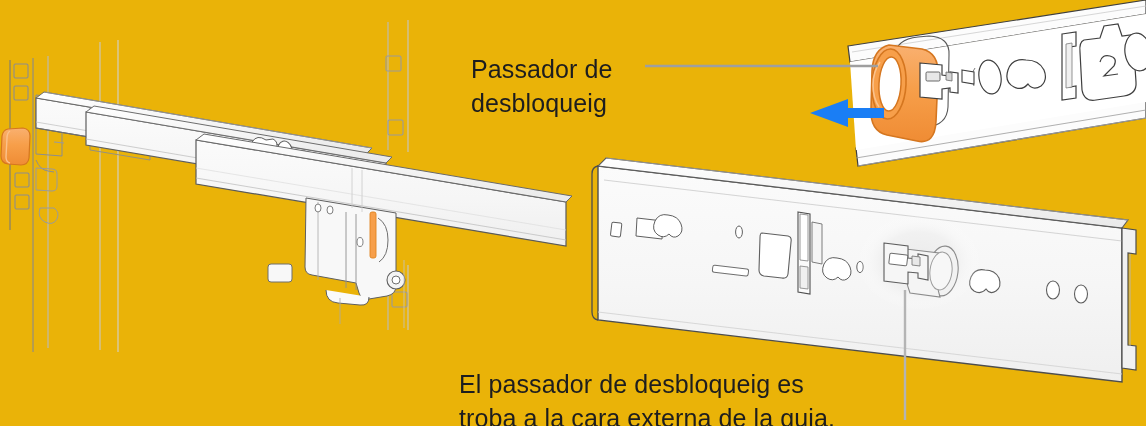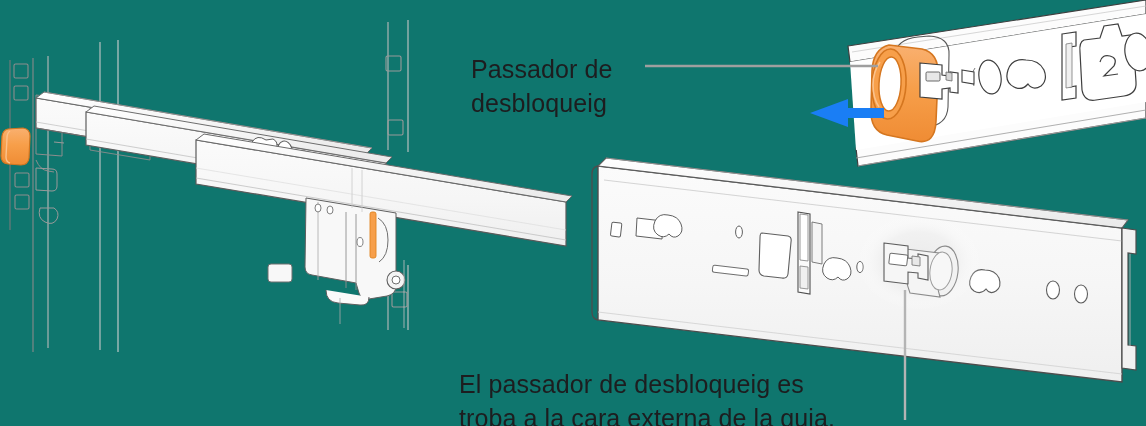--- a/index.html
+++ b/index.html
@@ -8,21 +8,21 @@
     padding: 0;
     background: #ffffff;
   }
   body {
     font-family: "Liberation Sans", "DejaVu Sans", sans-serif;
   }
   #figure {
     position: relative;
     width: 1146px;
     height: 426px;
-    background: #0f766e;
+    background: #eab308;
     overflow: hidden;
   }
   #figure svg.art {
     position: absolute;
     left: 0;
     top: 0;
     width: 1146px;
     height: 426px;
   }
   .callout-text {

